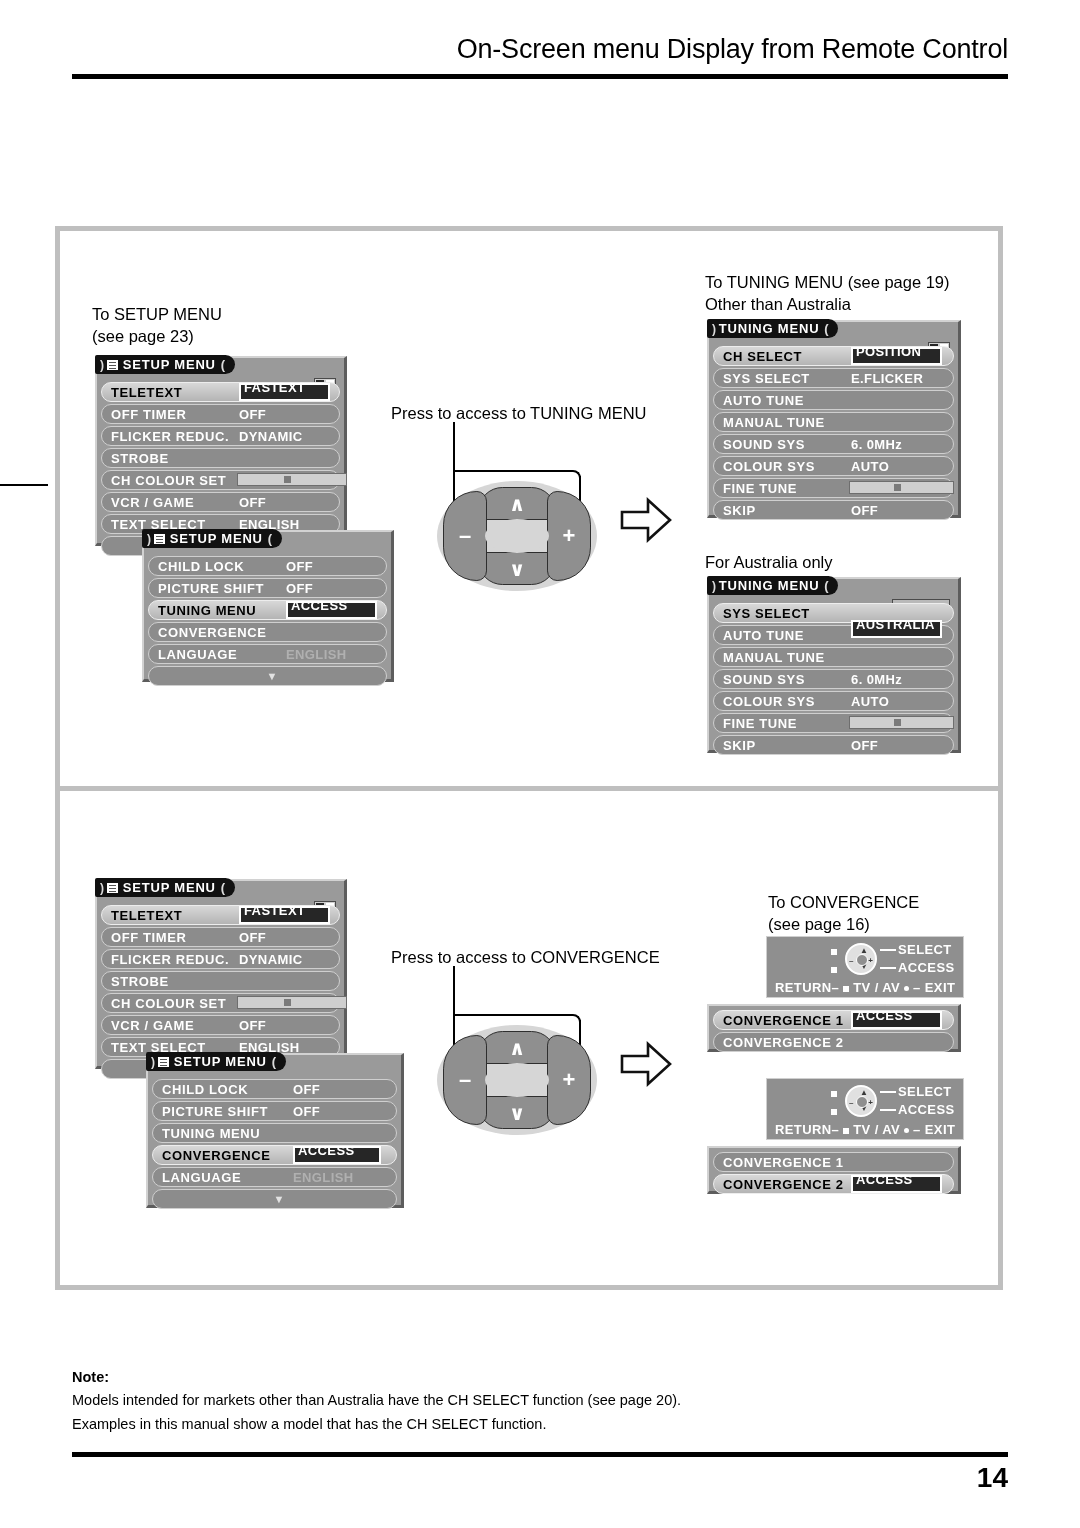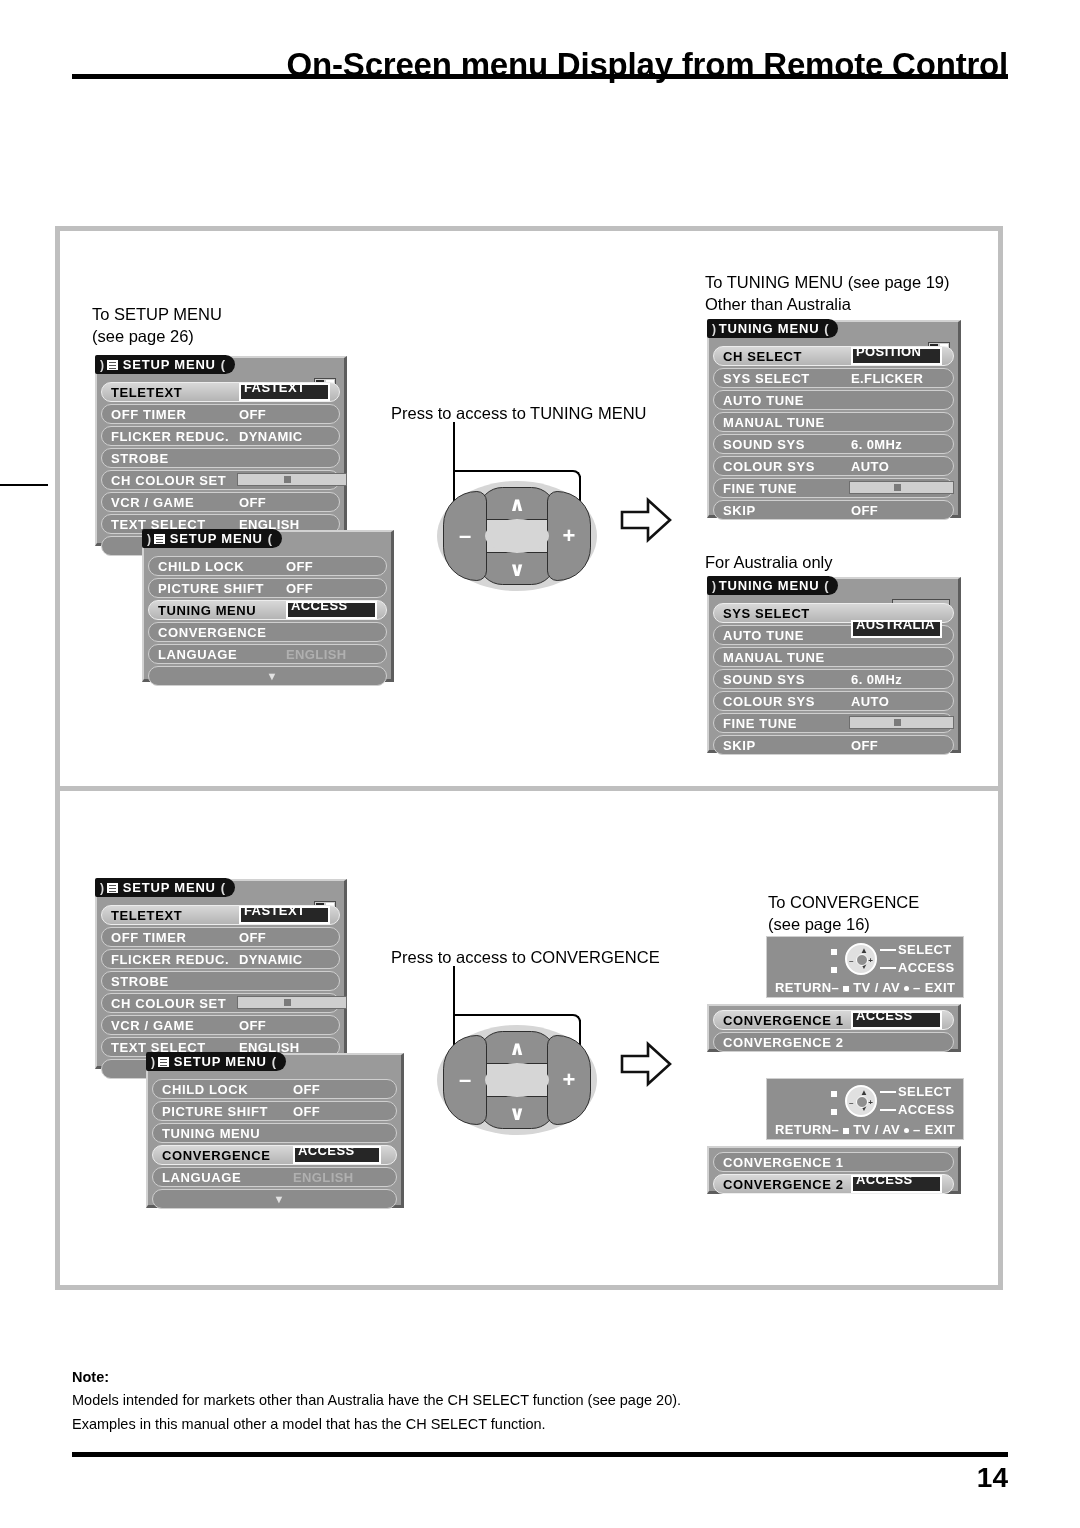--- a/index.html
+++ b/index.html
@@ -2,21 +2,21 @@
 <html><head>
 <meta charset="utf-8">
 <style>
   html,body{margin:0;padding:0;background:#fff;}
   body{width:1080px;height:1528px;position:relative;
        font-family:"Liberation Sans","DejaVu Sans",sans-serif;
        color:#000;overflow:hidden;}
 
   
   #page-header{position:absolute;left:72px;top:34px;width:936px;height:52px;}
-  #header-title{position:absolute;right:0;top:12px;font-size:33px;font-weight:bold;
+  #header-title{position:absolute;right:0;top:0;font-size:27px;font-weight:normal;
                 letter-spacing:-0.2px;white-space:nowrap;}
   #header-rule{position:absolute;left:0;top:40px;width:936px;height:5px;background:#000;}
 
   #left-tab-rule{position:absolute;left:0;top:484px;width:48px;height:2px;background:#000;}
 
   #footer-rule{position:absolute;left:72px;top:1452px;width:936px;height:5px;background:#000;}
   #page-number{position:absolute;right:72px;top:1462px;font-size:28px;font-weight:bold;}
 
   #note-block{position:absolute;left:72px;top:1330px;width:920px;font-size:14.5px;line-height:1.62;}
   #note-label{font-weight:bold;margin-top:36px;}
@@ -126,21 +126,21 @@
 <div id="page-header">
   <div id="header-title">On-Screen menu Display from Remote Control</div>
   <div id="header-rule"></div>
 </div>
 <div id="left-tab-rule"></div>
 
 <div id="frame"></div>
 <div id="frame-divider"></div>
 
 <div class="caption" style="left:92px;top:303px;">To SETUP MENU
-(see page 26)</div>
+(see page 23)</div>
 <div class="caption" style="left:391px;top:402px;">Press to access to TUNING MENU</div>
 <div class="caption" style="left:705px;top:271px;">To TUNING MENU (see page 19)
 Other than Australia</div>
 <div class="caption" style="left:705px;top:551px;">For Australia only</div>
 
 <div class="caption" style="left:391px;top:946px;">Press to access to CONVERGENCE</div>
 <div class="caption" style="left:768px;top:891px;">To CONVERGENCE
 (see page 16)</div>
 
 <div class="osd" id="osd-setup1" style="left:95px;top:356px;width:252px;height:190px;">
@@ -496,17 +496,17 @@
       <div class="row sel">
         <span class="lbl">CONVERGENCE 2</span>
         <span class="val boxed" style="left: 137px; top: 0px; min-width: 91px;">ACCESS</span>
       </div>
     </div>
 </div>
 
 <div id="note-block">
   <div id="note-label">Note:</div>
   <div>Models intended for markets other than Australia have the CH SELECT function (see page 20).</div>
-  <div>Examples in this manual other a model that has the CH SELECT function.</div>
+  <div>Examples in this manual show a model that has the CH SELECT function.</div>
 </div>
 
 <div id="footer-rule"></div>
 <div id="page-number">14</div>
 
 </body></html>

